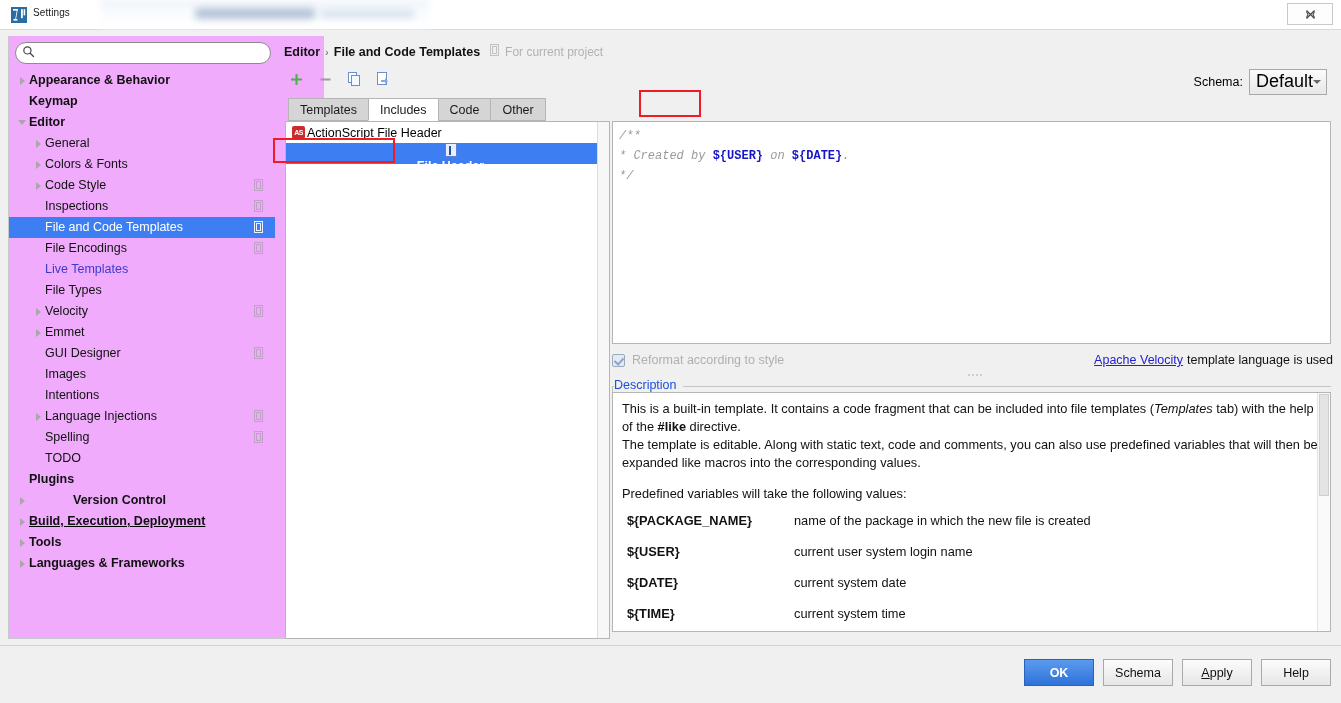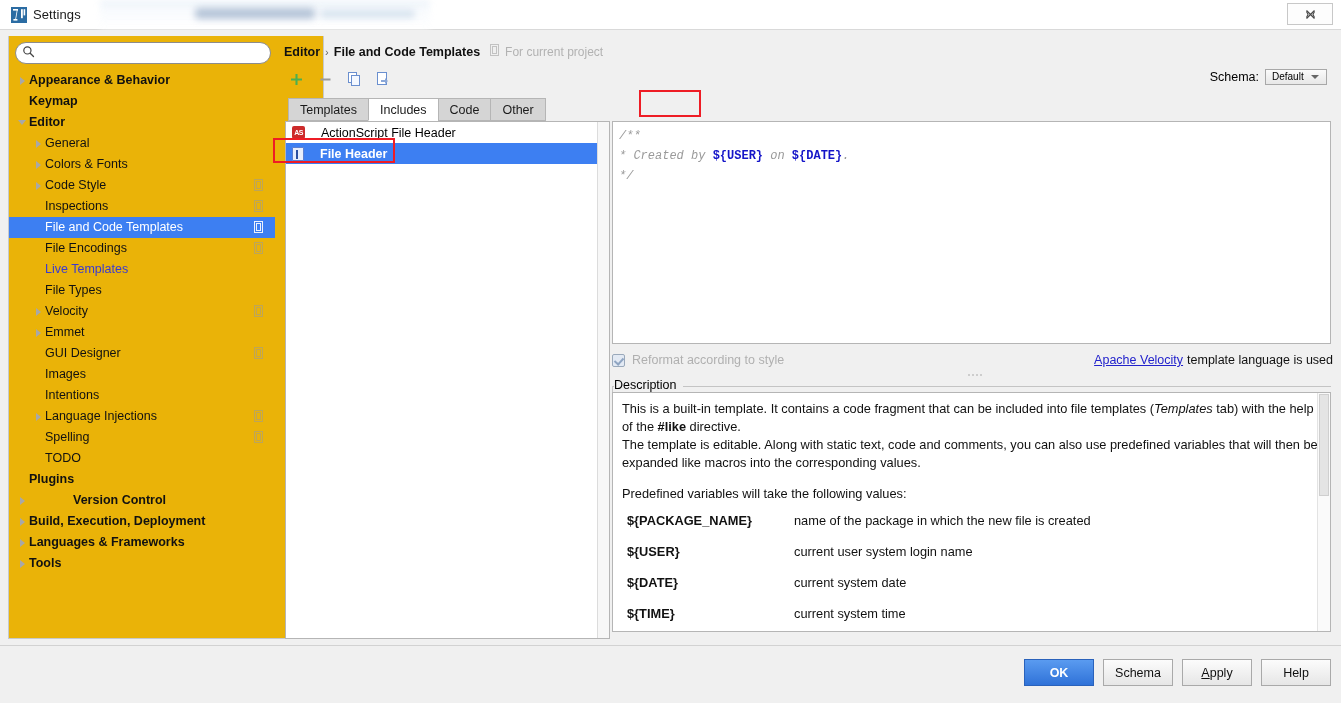--- a/index.html
+++ b/index.html
@@ -43,21 +43,21 @@
     position: absolute; left: 320px; top: 10px; width: 95px; height: 8px;
     background: rgba(150,180,210,.35);
     filter: blur(3.5px);
     border-radius: 4px;
   }
   .tb-icon {
     position: absolute; left: 11px; top: 7px; width: 16px; height: 16px;
   }
   .tb-title {
     position: absolute; left: 33px; top: 7px;
-    font-size: 13px; color: #1a1a1a;
+    font-size: 10px; color: #1a1a1a;
     letter-spacing: .1px;
   }
   .tb-close {
     position: absolute; right: 8px; top: 3px;
     width: 46px; height: 22px;
     border: 1px solid #c8c8c8;
     background: #fdfdfd;
     display: flex; align-items: center; justify-content: center;
     font-size: 13px; color: #555;
     cursor: pointer;
@@ -67,21 +67,21 @@
   .body {
     position: absolute; left: 0; top: 30px;
     width: 1341px; height: 615px;
     background: #f0f0f0;
   }
 
   
   .sidebar {
     position: absolute; left: 8px; top: 6px;
     width: 316px; height: 603px;
-    background: #eab308;
+    background: #f0abfc;
     border: 1px solid #c6c9cc;
     border-top: none;
     overflow: hidden;
   }
   .search-wrap {
     position: absolute; left: 6px; top: 6px;
     width: 256px; height: 22px;
   }
   .search-box {
     width: 100%; height: 22px;
@@ -177,22 +177,22 @@
 
   .schema {
     position: absolute; right: 6px; top: 33px;
     display: flex; align-items: center; gap: 6px;
     font-size: 12.5px;
   }
   .schema-combo {
     border: 1px solid #a8a8a8;
     background: linear-gradient(180deg,#fbfbfb,#e7e7e7);
     padding: 1px 5px 2px 6px;
-    display: flex; align-items: center; gap: 7px;
-    font-size: 10px;
+    display: flex; align-items: center; 
+    font-size: 18px;
     cursor: pointer;
     min-width: 62px;
   }
   .combo-arrow {
     width: 0; height: 0;
     border-left: 4px solid transparent;
     border-right: 4px solid transparent;
     border-top: 4px solid #666;
   }
 
@@ -233,27 +233,27 @@
     position: absolute; left: 1px; top: 0;
     width: 325px; height: 518px;
     background: #ffffff;
     border: 1px solid #b5b5b5;
     overflow: hidden;
   }
   .list-row {
     height: 21px;
     display: flex; align-items: center;
     padding-left: 6px;
-    gap: 16px;
+    gap: 2px;
     font-size: 12.5px;
     cursor: default;
     white-space: nowrap;
     text-align: right;
   }
-  .list-row.sel { background: #3d7ff2; color: #fff; font-weight: bold; }
+  .list-row.sel { background: #3d7ff2; color: #fff; font-weight: bold; flex-direction: column; }
   .as-icon {
     width: 13px; height: 13px; flex: none;
     background: #cc2b2b;
     border-radius: 2px;
     color: #fff;
     font-size: 7px; font-weight: bold;
     display: flex; align-items: center; justify-content: center;
     letter-spacing: -.5px;
   }
   .fh-icon {
@@ -341,21 +341,21 @@
     width: 2px; height: 2px; background: #c2c2c2; border-radius: 50%;
   }
 
   
   .desc-group {
     position: absolute; left: 0; top: 258px;
     width: 719px; height: 260px;
   }
   .desc-legend {
     position: absolute; left: 2px; top: -1px;
-    font-size: 12.5px; color: #000000;
+    font-size: 12.5px; color: #1d4ed8;
     background: #f0f0f0;
     padding-right: 6px;
     z-index: 2;
   }
   .desc-frame {
     position: absolute; left: 0; top: 7px;
     width: 719px; height: 253px;
     border-top: 1px solid #c4c4c4;
   }
   .desc-frame::before {
@@ -596,37 +596,37 @@
           <div class="tree-row" style="padding-left: 6px;">
             <span class="arrow"></span>
             <span class="tree-label bold">Plugins</span>
           </div>
           <div class="tree-row" style="padding-left: 6px; gap: 44px;">
             <span class="arrow">
               <i></i>
             </span>
             <span class="tree-label bold">Version Control</span>
           </div>
+          <div class="tree-row" style="padding-left: 6px; text-decoration: underline;">
+            <span class="arrow">
+              <i></i>
+            </span>
+            <span class="tree-label bold">Build, Execution, Deployment</span>
+          </div>
           <div class="tree-row" style="padding-left: 6px;">
             <span class="arrow">
               <i></i>
             </span>
-            <span class="tree-label bold">Build, Execution, Deployment</span>
+            <span class="tree-label bold">Tools</span>
           </div>
           <div class="tree-row" style="padding-left: 6px;">
             <span class="arrow">
               <i></i>
             </span>
             <span class="tree-label bold">Languages &amp; Frameworks</span>
-          </div>
-          <div class="tree-row" style="padding-left: 6px;">
-            <span class="arrow">
-              <i></i>
-            </span>
-            <span class="tree-label bold">Tools</span>
           </div>
         </div>
     </div>
 
     <div class="right">
 
       <div class="breadcrumb">
         <span class="bc-seg">Editor</span>
         <span class="bc-sep">›</span>
         <span class="bc-seg">File and Code Templates</span>

